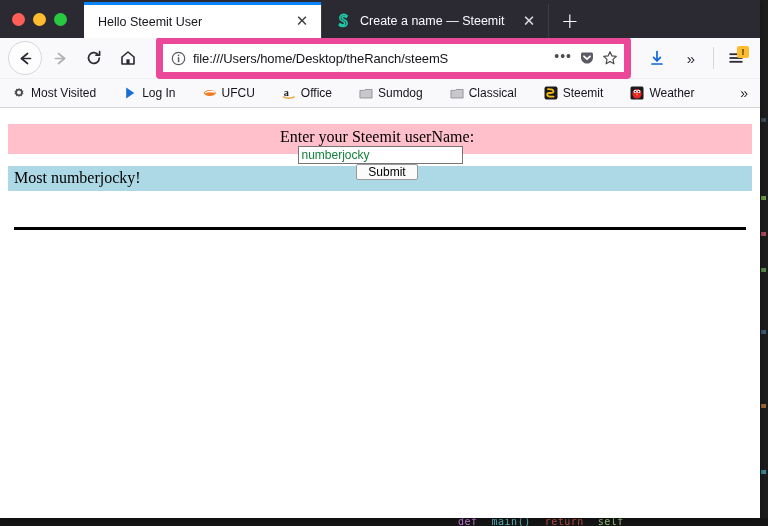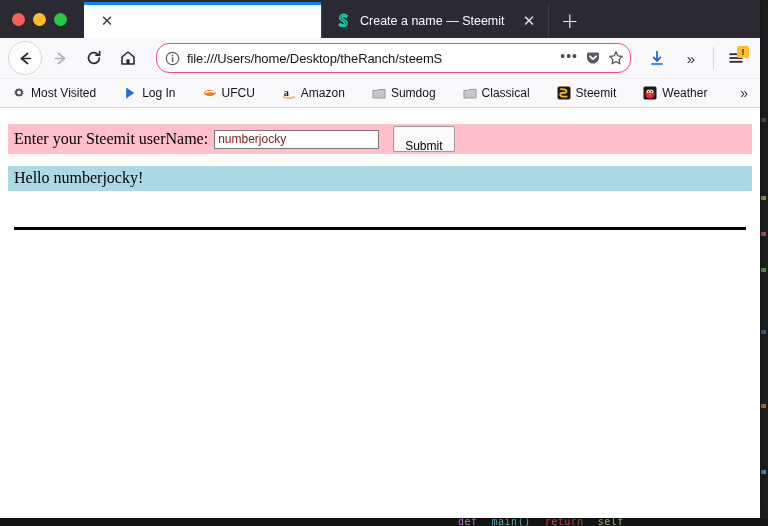--- a/index.html
+++ b/index.html
@@ -194,22 +194,22 @@
     border: 1px solid #d7d7db;
     background: #fdfdfd;
   }
   #forward-button { color: #b1b1b3; }
 
   #url-bar {
     flex: 1;
     height: 28px;
     margin: 0 8px 0 10px;
     background: #ffffff;
-    border: 1px solid #ec4899;
-    border-radius: 13px;
+    border: 7px solid #ec4899;
+    border-radius: 4px;
     display: flex;
     align-items: center;
     padding: 0 6px 0 8px;
     gap: 7px;
     min-width: 0;
   }
   #url-text {
     flex: 1;
     font-size: 13px;
     color: #15141a;
@@ -298,44 +298,45 @@
     box-sizing: border-box;
     overflow: hidden;
   }
   #form-band {
     background: #ffc0cb;
     padding: 4px 6px;
     display: flex;
     align-items: center;
     box-sizing: border-box;
     height: 30px;
+    flex-direction: column;
   }
   #form-label {
     font-family: "Liberation Serif", serif;
     font-size: 16px;
     color: #000000;
     white-space: nowrap;
     margin-right: 6px;
   }
   #username-input {
     width: 165px;
     height: 19px;
     font-family: "Liberation Sans", sans-serif;
     font-size: 12px;
     padding: 1px 3px;
     border: 1px solid #767676;
     background: #ffffff;
-    color: #7f1d1d;
+    color: #15803d;
     box-sizing: border-box;
     outline: none;
   }
   #submit-button {
     margin-left: 14px;
     height: 20px;
-    padding: 12px 11px;
+    padding: 0 11px;
     font-family: "Liberation Sans", sans-serif;
     font-size: 12px;
     background: #fbfbfb;
     border: 1px solid #9a9a9a;
     border-radius: 2px;
     color: #000000;
     box-sizing: border-box;
   }
   #greeting-band {
     margin-top: 12px;
@@ -382,20 +383,21 @@
 
   <div id="tab-strip">
 
     <div id="window-controls">
       <div class="traffic-dot" id="dot-close"></div>
       <div class="traffic-dot" id="dot-minimize"></div>
       <div class="traffic-dot" id="dot-zoom"></div>
     </div>
 
     <div class="tab" id="tab-active">
+      <span class="tab-title">Hello Steemit User</span>
       <span class="tab-close">✕</span>
     </div>
 
     <div class="tab" id="tab-inactive">
       <svg id="steemit-favicon" viewBox="0 0 16 16">
         <path d="M8 1.4c-2.4 0-4.2 1.6-4.2 3.5 0 1.5 1.1 2.4 2.6 3.1 1.6.8 2.4 1.3 2.4 2.2 0 .9-.9 1.5-2.1 1.5-1.1 0-2-.4-2.6-1l-.9 1.4c.9.8 2.2 1.3 3.6 1.3 2.5 0 4.3-1.5 4.3-3.4 0-1.6-1.2-2.5-2.8-3.3C6.8 6 6 5.6 6 4.8c0-.8.8-1.4 1.9-1.4.9 0 1.7.3 2.3.8l.9-1.4c-.8-.8-1.9-1.4-3.1-1.4z" fill="none" stroke="#1ec8a5" stroke-width="1.6"></path>
       </svg>
       <span class="tab-title">Create a name — Steemit</span>
       <span class="tab-close">✕</span>
     </div>
@@ -509,21 +511,21 @@
       <span>UFCU</span>
     </div>
 
     <div class="bookmark-item">
       <span class="bm-icon">
         <svg width="15" height="14" viewBox="0 0 15 14">
           <text x="2" y="10.5" font-family="Liberation Serif, serif" font-size="11" font-weight="bold" fill="#1a1a1a">a</text>
           <path d="M1.6 11.2 Q7.3 14.2 13 11.2" fill="none" stroke="#f0a030" stroke-width="1.5" stroke-linecap="round"></path>
         </svg>
       </span>
-      <span>Amazon</span>
+      <span>Office</span>
     </div>
 
     <div class="bookmark-item">
       <span class="bm-icon">
         <svg width="15" height="13" viewBox="0 0 15 13">
           <path d="M1 3.2 L1 11.3 L14 11.3 L14 2.2 L6.6 2.2 L5.7 3.2 Z" fill="#c8c8cc" stroke="#8d8d92" stroke-width="0.9"></path>
         </svg>
       </span>
       <span>Sumdog</span>
     </div>
@@ -567,18 +569,18 @@
   </div>
 
   <div id="page-content">
 
     <div id="form-band">
       <span id="form-label">Enter your Steemit userName:</span>
       <input id="username-input" type="text" value="numberjocky" style="">
       <button id="submit-button">Submit</button>
     </div>
 
-    <div id="greeting-band">Hello numberjocky!</div>
+    <div id="greeting-band">Most numberjocky!</div>
 
     <div id="content-rule"></div>
   </div>
 
 </div>
 
 </body></html>

